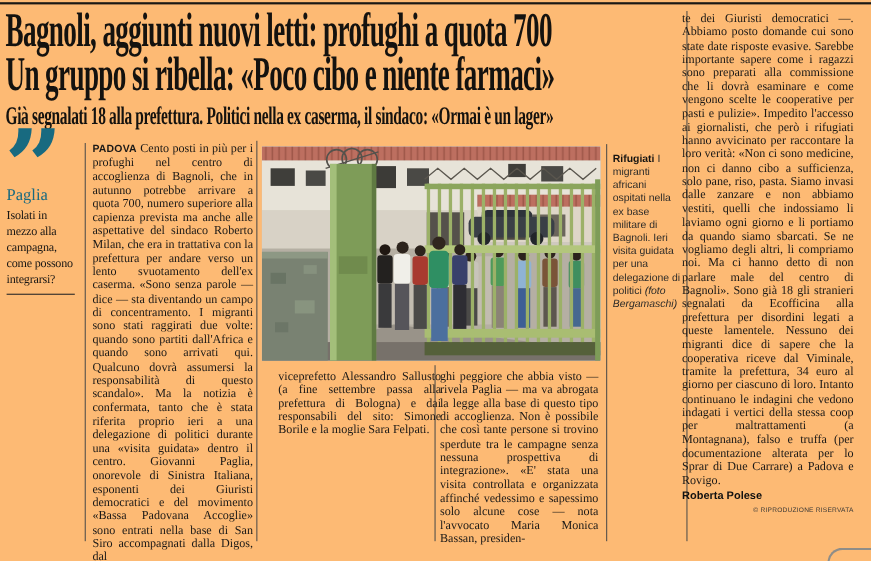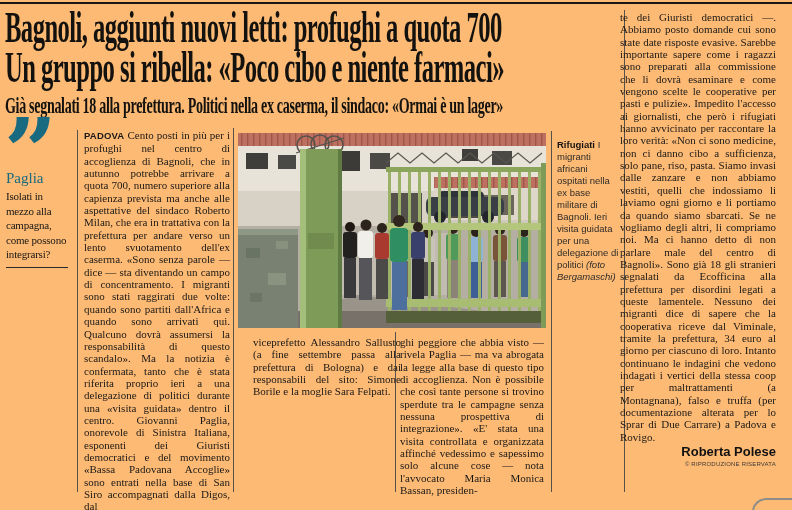--- a/index.html
+++ b/index.html
@@ -36,22 +36,22 @@
   .col{position:absolute;font-size:11px;line-height:12.35px;text-align:justify;
     color:#1b1917;}
   .col p{margin:0;}
   .col p.indent{text-indent:9px;}
   .dateline{font-family:"Liberation Sans",sans-serif;font-weight:bold;
     font-size:9.5px;letter-spacing:0.2px;}
   .c1{left:84px;top:129px;width:146px;}
   .c2{left:241px;top:336px;width:148px;margin-left:12px;}
   .c3{left:400px;top:336px;width:144px;}
   .c5{left:620px;top:11px;width:156px;}
-  .byline{margin-top:3px;text-align:right;font-family:"Liberation Sans",sans-serif;
-    font-weight:bold;font-size:13px;color:#111;}
+  .byline{margin-top:3px;font-family:"Liberation Sans",sans-serif;
+    font-weight:bold;font-size:10px;color:#111;}
   .copyright{text-align:right;font-family:"Liberation Sans",sans-serif;
     font-size:6px;letter-spacing:0.2px;color:#3c3a37;}
 
   
   .photo{position:absolute;left:238px;top:133px;width:308px;height:195px;
     overflow:hidden;background:#cfc9be;}
   .caption{position:absolute;left:557px;top:139px;width:62px;
     font-family:Liberation Sans, sans-serif;font-size:9.5px;line-height:12px;color:#2e2c29;}
   .caption .cap-lead{font-weight:bold;color:#171512;}
   .caption .cap-credit{font-style:italic;}

